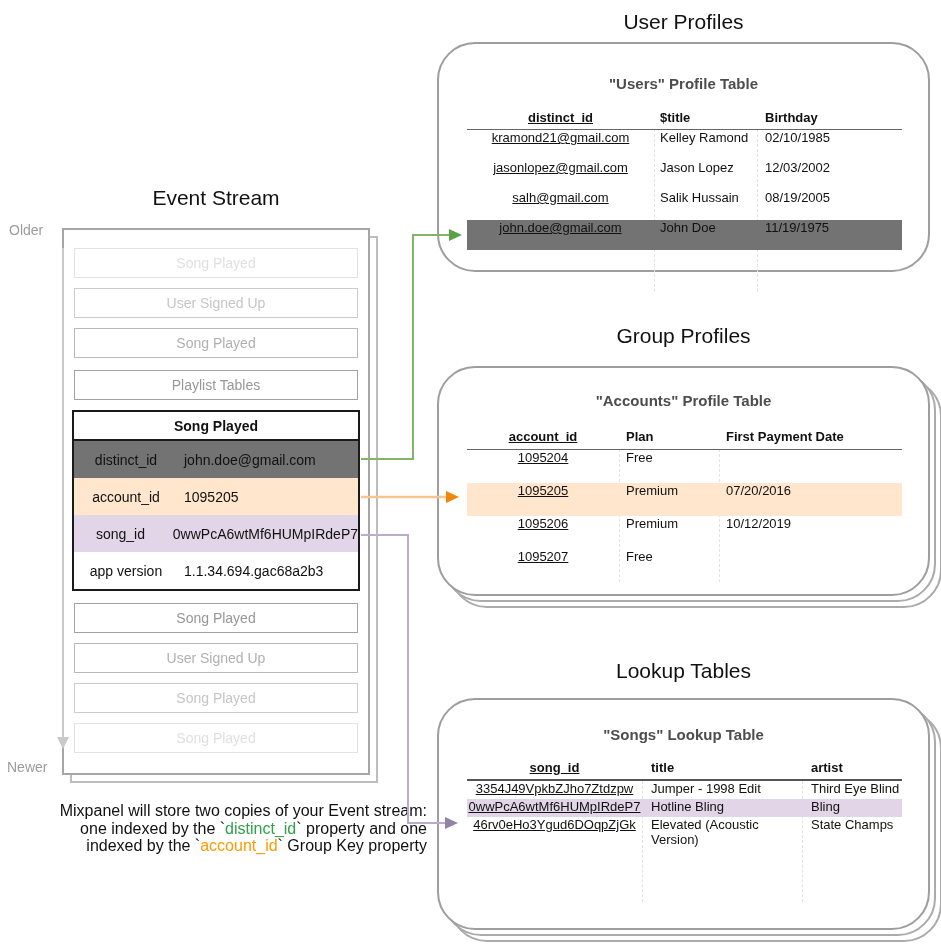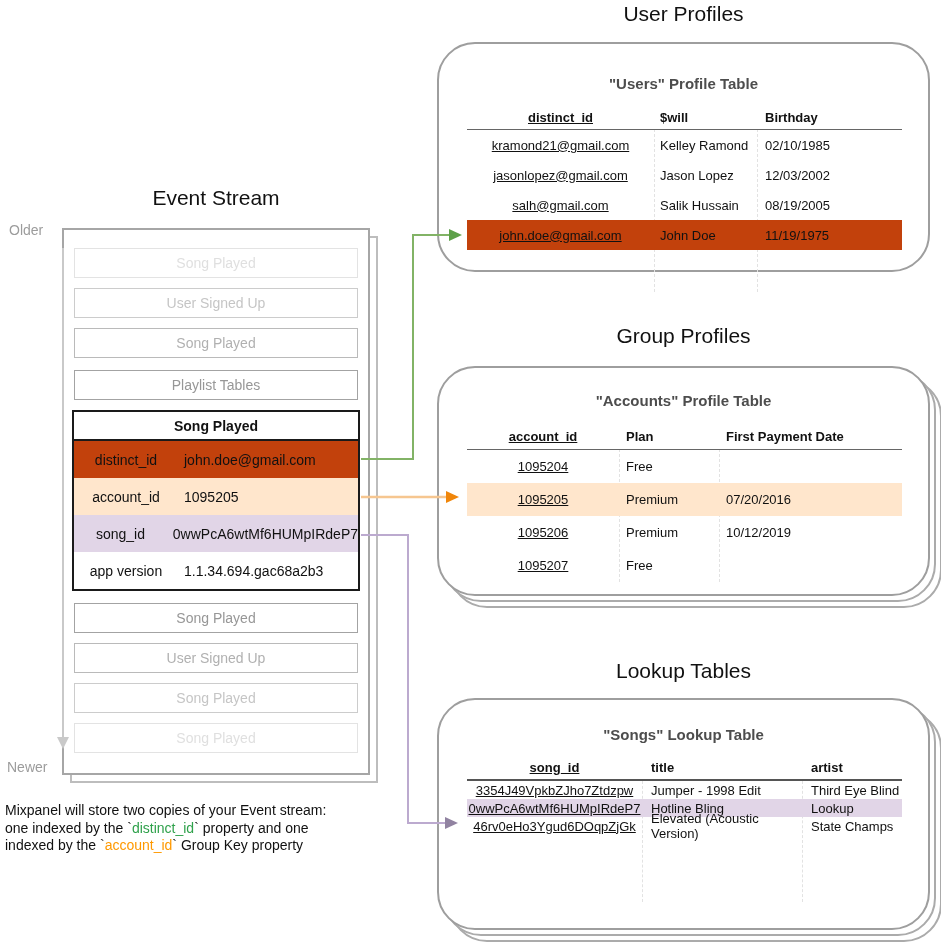--- a/index.html
+++ b/index.html
@@ -18,39 +18,39 @@
          font-size:14px; color:#8c8c8c; }
   .op25{opacity:.27} .op50{opacity:.5} .op65{opacity:.68} .op85{opacity:.9}
 
   .sel-event { position:absolute; left:72px; top:410px; width:288px; border:2px solid #1a1a1a;
                background:#fff; }
   .sel-head { height:29px; border-bottom:2px solid #1a1a1a; display:flex; align-items:center;
               justify-content:center; font-size:14px; font-weight:bold; color:#111; }
   .prop-row { height:37px; display:flex; align-items:center; font-size:14px; color:#111; }
   .plabel { width:104px; text-align:center; }
   .pvalue { margin-left:6px; }
-  .bg-green{background:#c2410c} .bg-orange{background:#ffe6cc} .bg-purple{background:#e1d5e7}
+  .bg-green{background:#737373} .bg-orange{background:#ffe6cc} .bg-purple{background:#e1d5e7}
 
   .axis-label { position:absolute; font-size:14px; color:#9c9c9c; }
 
-  .caption { position:absolute; left:5px; top:802px; width:422px; text-align:left;
-             font-size:14px; line-height:17.5px; color:#111; }
+  .caption { position:absolute; left:5px; top:802px; width:422px; text-align:right;
+             font-size:16px; line-height:17.5px; color:#111; }
   .kw-green { color:#2fa14b; }
   .kw-orange { color:#ff9900; }
 
   
   .card { position:absolute; left:437px; width:493px; background:#fff;
           border:2px solid #9e9e9e; border-radius:38px; }
   .card-shadow { position:absolute; left:437px; width:493px; background:#fff;
                  border:2px solid #ababab; border-radius:38px; }
   .card-title { text-align:center; font-size:15px; font-weight:bold; color:#4d4d4d; }
 
   .tbl { position:absolute; left:28px; width:435px; font-size:13px; color:#111; }
   .thead { display:flex; font-weight:bold; align-items:center; }
-  .trow  { display:flex; align-items:center; }
+  .trow  { display:flex; align-items:flex-start; }
   .sep   { border-top:1px solid #666; }
   .sep.thick { border-top:2px solid #555; }
   .cell { display:block; }
   .ctr { text-align:center; }
   .id { text-decoration:underline; }
   .col-sep { position:absolute; width:0; border-left:1px dashed #e2e2e2; }
 
   
   .users .c1{width:187px} .users .c2{width:103px;padding-left:6px} .users .c3{width:145px;padding-left:8px}
   .users .thead{height:24px} .users .trow{height:30px}
@@ -62,21 +62,21 @@
   .songs .thead{height:24px} .songs .trow{height:18px}
 
   .overlay { position:absolute; left:0; top:0; width:941px; height:951px; pointer-events:none; }
 </style>
 </head>
 <body>
 
 <div class="canvas">
 
   <div class="section-title" style="left:62px;top:186px;width:308px">Event Stream</div>
-  <div class="section-title" style="left:437px;top:2px;width:493px">User Profiles</div>
+  <div class="section-title" style="left:437px;top:10px;width:493px">User Profiles</div>
   <div class="section-title" style="left:437px;top:324px;width:493px">Group Profiles</div>
   <div class="section-title" style="left:437px;top:659px;width:493px">Lookup Tables</div>
 
   <div class="axis-label" style="left:9px;top:222px">Older</div>
   <div class="axis-label" style="left:7px;top:759px">Newer</div>
 
   <div class="stream-shadow"></div>
   <div class="stream-box"></div>
 
   <div class="evt op25" style="top:248px">Song Played</div>
@@ -115,21 +115,21 @@
     <span>indexed by the `</span><span class="kw-orange">account_id</span><span>` Group Key property</span>
   </div>
 
   <div class="card" style="top:42px;height:230px">
     <div class="card-title" style="margin-top:31px">"Users" Profile Table</div>
     <div class="col-sep" style="left:215px;top:85px;height:163px"></div>
     <div class="col-sep" style="left:318px;top:85px;height:163px"></div>
     <div class="tbl users" style="top:61px">
       <div class="thead">
         <span class="cell c1 ctr id">distinct_id</span>
-        <span class="cell c2">$will</span>
+        <span class="cell c2">$title</span>
         <span class="cell c3">Birthday</span>
       </div>
       <div class="sep"></div>
       <div class="trow">
         <span class="cell c1 ctr id">kramond21@gmail.com</span>
         <span class="cell c2">Kelley Ramond</span>
         <span class="cell c3">02/10/1985</span>
       </div>
       <div class="trow">
         <span class="cell c1 ctr id">jasonlopez@gmail.com</span>
@@ -199,21 +199,21 @@
       </div>
       <div class="sep thick"></div>
       <div class="trow">
         <span class="cell c1 ctr id">3354J49VpkbZJho7Ztdzpw</span>
         <span class="cell c2">Jumper - 1998 Edit</span>
         <span class="cell c3">Third Eye Blind</span>
       </div>
       <div class="trow bg-purple">
         <span class="cell c1 ctr id">0wwPcA6wtMf6HUMpIRdeP7</span>
         <span class="cell c2">Hotline Bling</span>
-        <span class="cell c3">Lookup</span>
+        <span class="cell c3">Bling</span>
       </div>
       <div class="trow">
         <span class="cell c1 ctr id">46rv0eHo3Ygud6DOqpZjGk</span>
         <span class="cell c2">Elevated (Acoustic Version)</span>
         <span class="cell c3">State Champs</span>
       </div>
     </div>
   </div>
 
   <svg class="overlay" viewBox="0 0 941 951">

